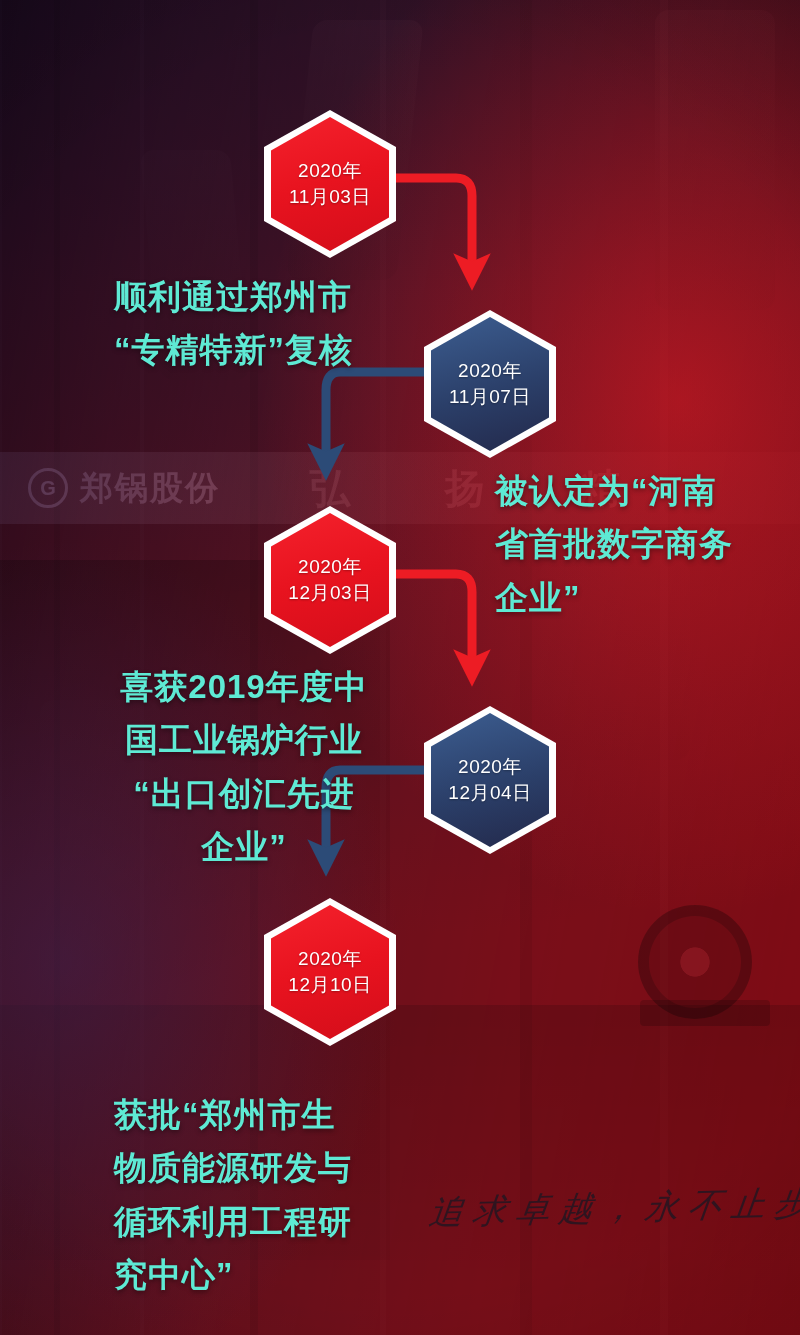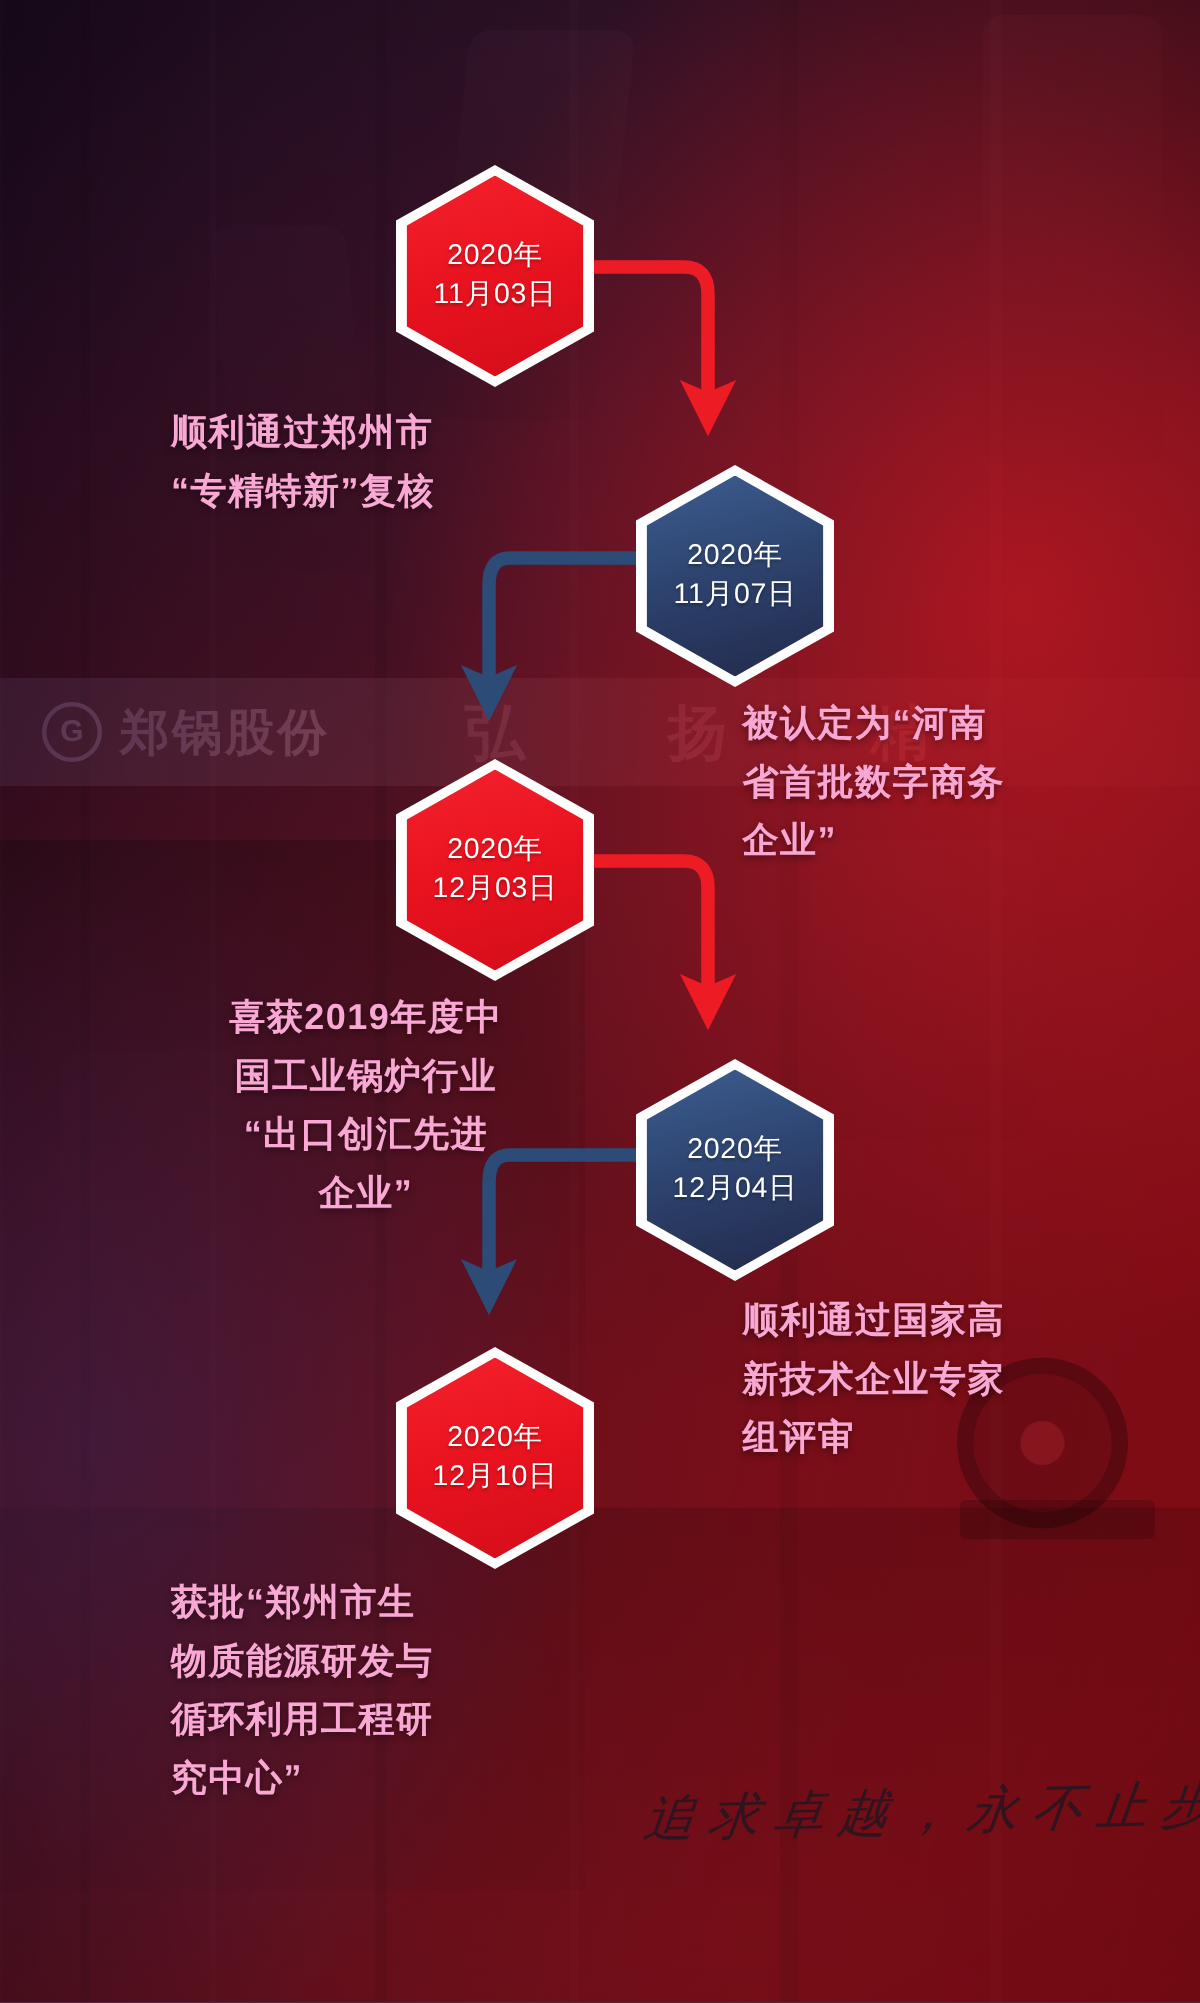--- a/index.html
+++ b/index.html
@@ -158,22 +158,22 @@
     font-size: 19px;
     letter-spacing: .5px;
     line-height: 1.1;
     white-space: nowrap;
     text-shadow: 0 1px 2px rgba(0,0,0,.3);
   }
 
   
   .caption {
     position: absolute;
-    color: #f9a8d4;
-    font-size: 24px;
+    color: #5eead4;
+    font-size: 33px;
     font-weight: bold;
     line-height: 1.62;
     letter-spacing: 1px;
     text-shadow: 0 2px 5px rgba(0,0,0,.42);
     white-space: pre-line;
   }
 
   
   .slogan-bottom {
     position: absolute;
@@ -266,30 +266,27 @@
 国工业锅炉行业
 “出口创汇先进
 企业”</div>
 
   <div class="hex blue" style="left:424px; top:706px;">
     <div class="hex-inner">
       <div class="hex-line">2020年</div>
       <div class="hex-line">12月04日</div>
     </div>
   </div>
-  <div class="caption" style="left:495px; top:862px; width:260px;">顺利通过国家高
-新技术企业专家
-组评审</div>
 
   <div class="hex red" style="left:264px; top:898px;">
     <div class="hex-inner">
       <div class="hex-line">2020年</div>
       <div class="hex-line">12月10日</div>
     </div>
   </div>
-  <div class="caption" style="left:114px; top:1050px; width:260px;">获批“郑州市生
+  <div class="caption" style="left:114px; top:1088px; width:260px;">获批“郑州市生
 物质能源研发与
 循环利用工程研
 究中心”</div>
 
   <div class="slogan-bottom">追求卓越，永不止步</div>
 
 </div>
 
 </body></html>

